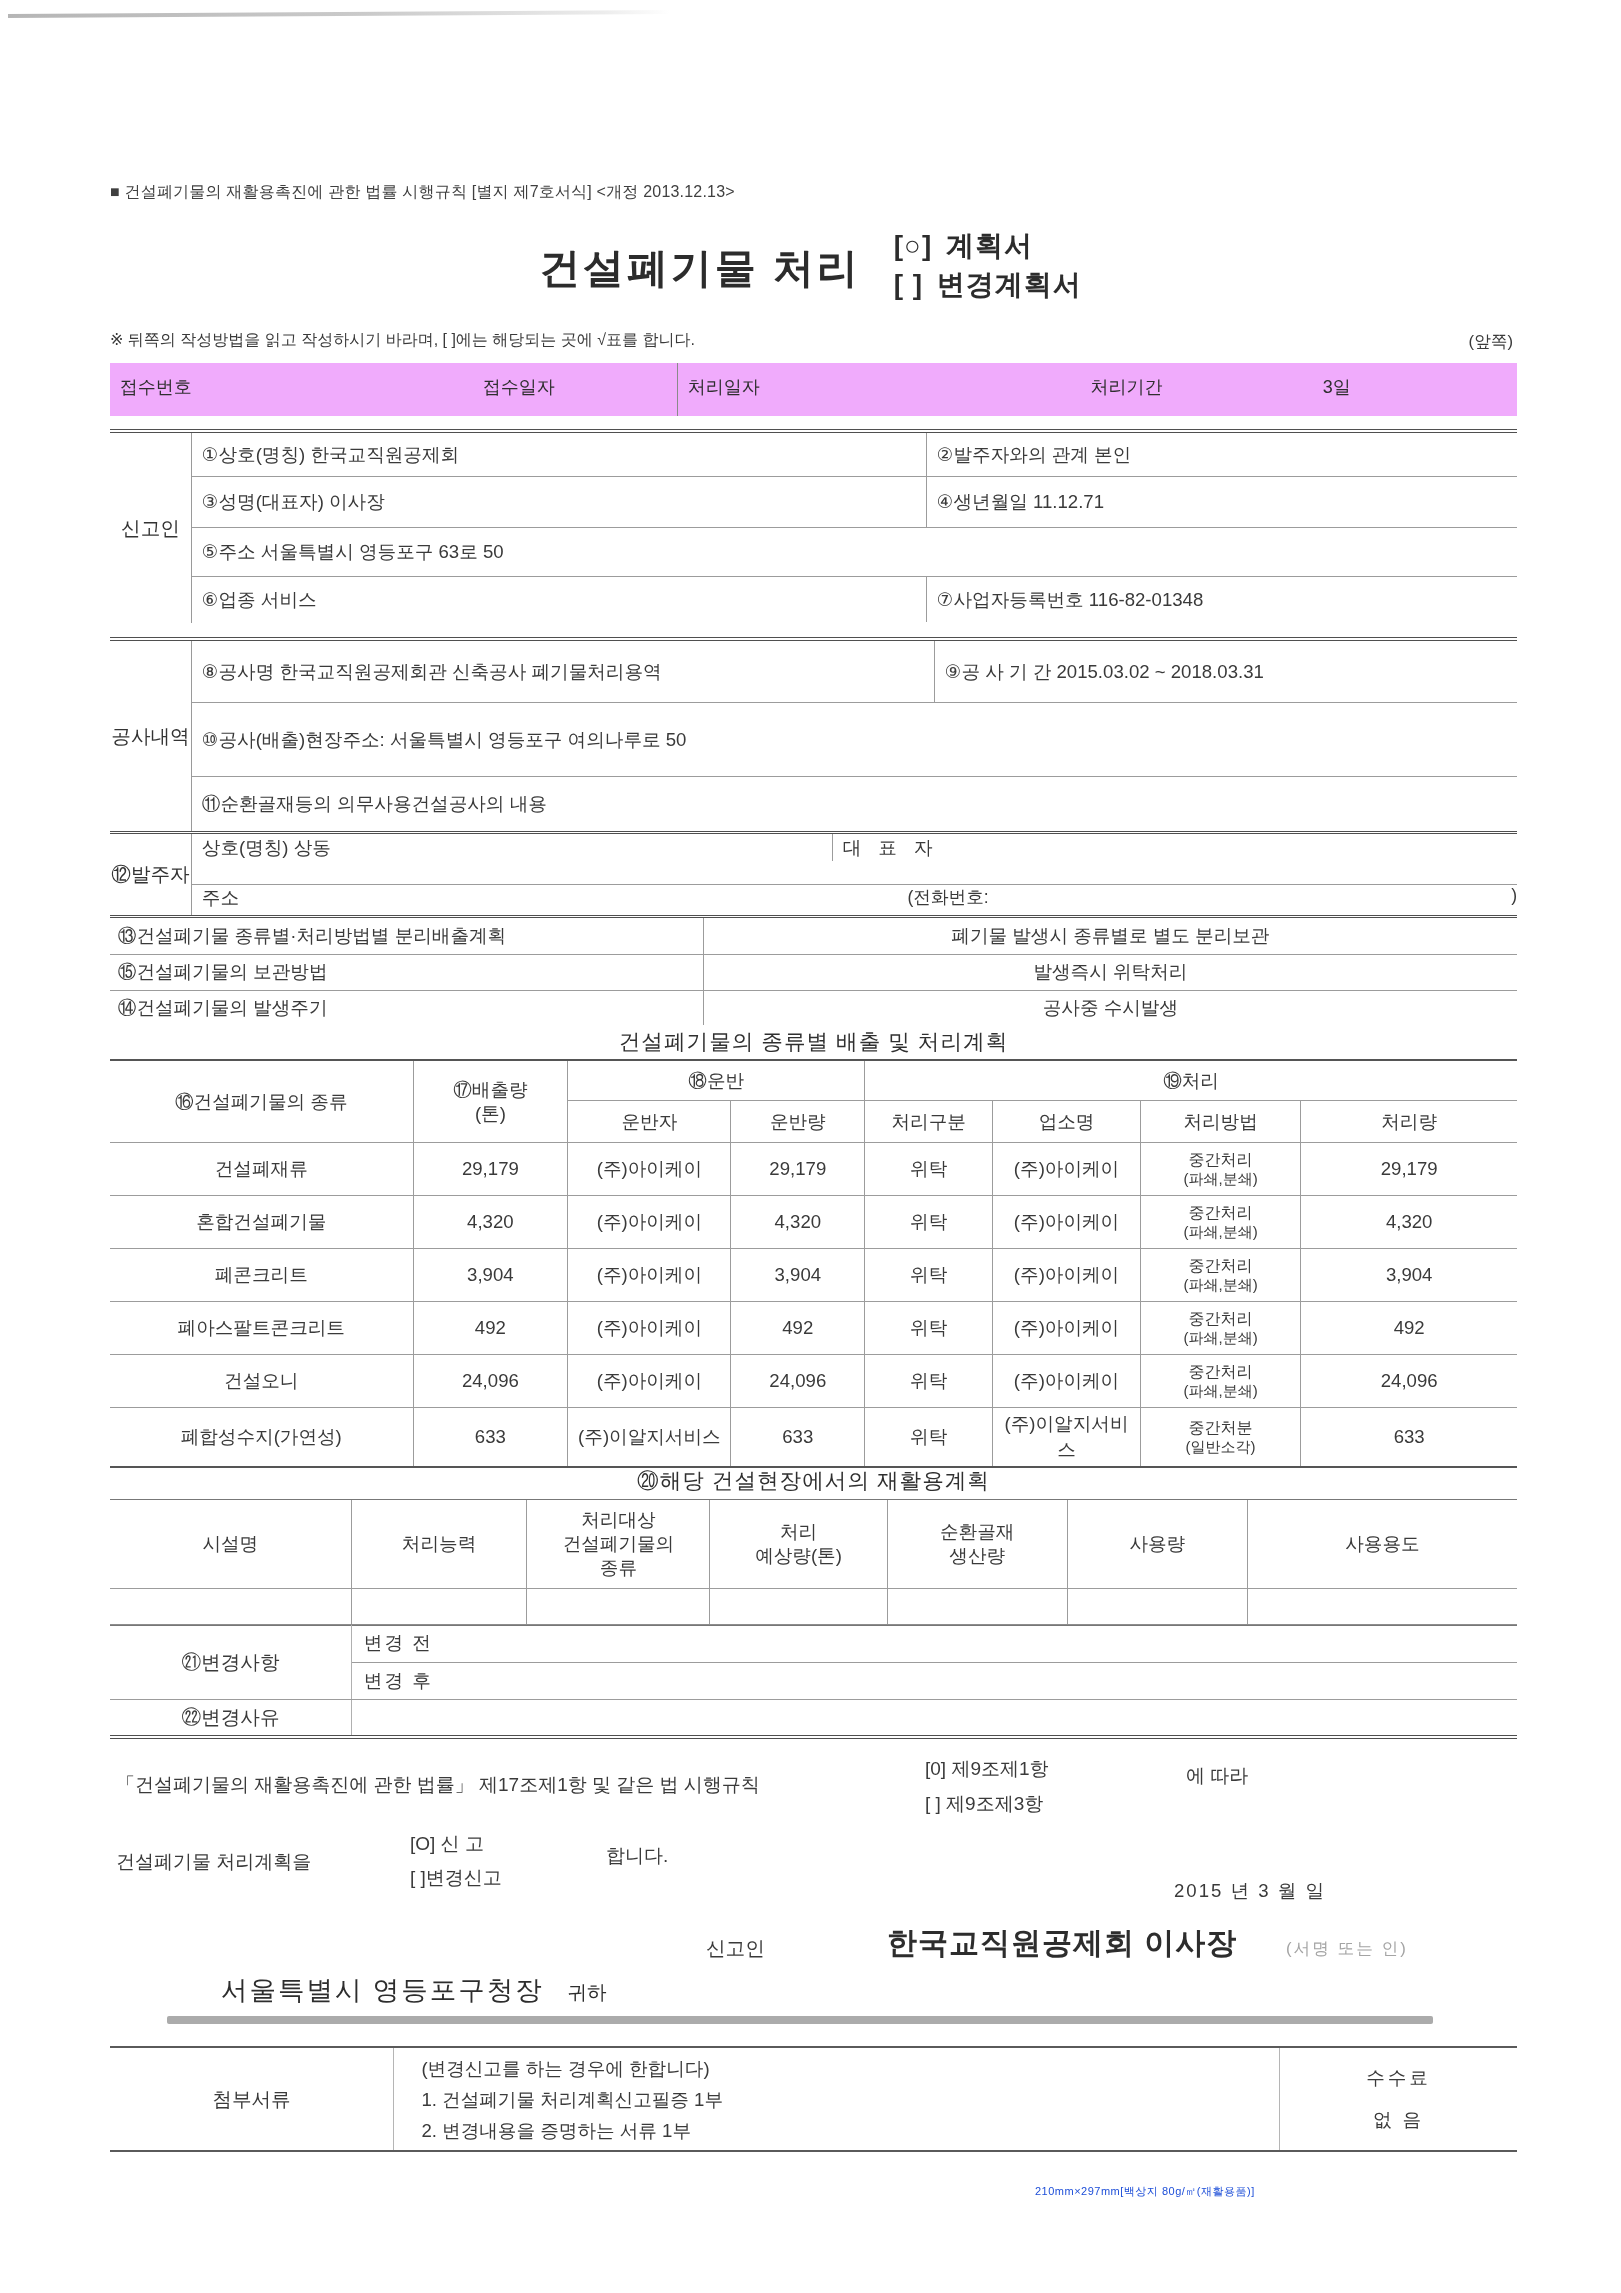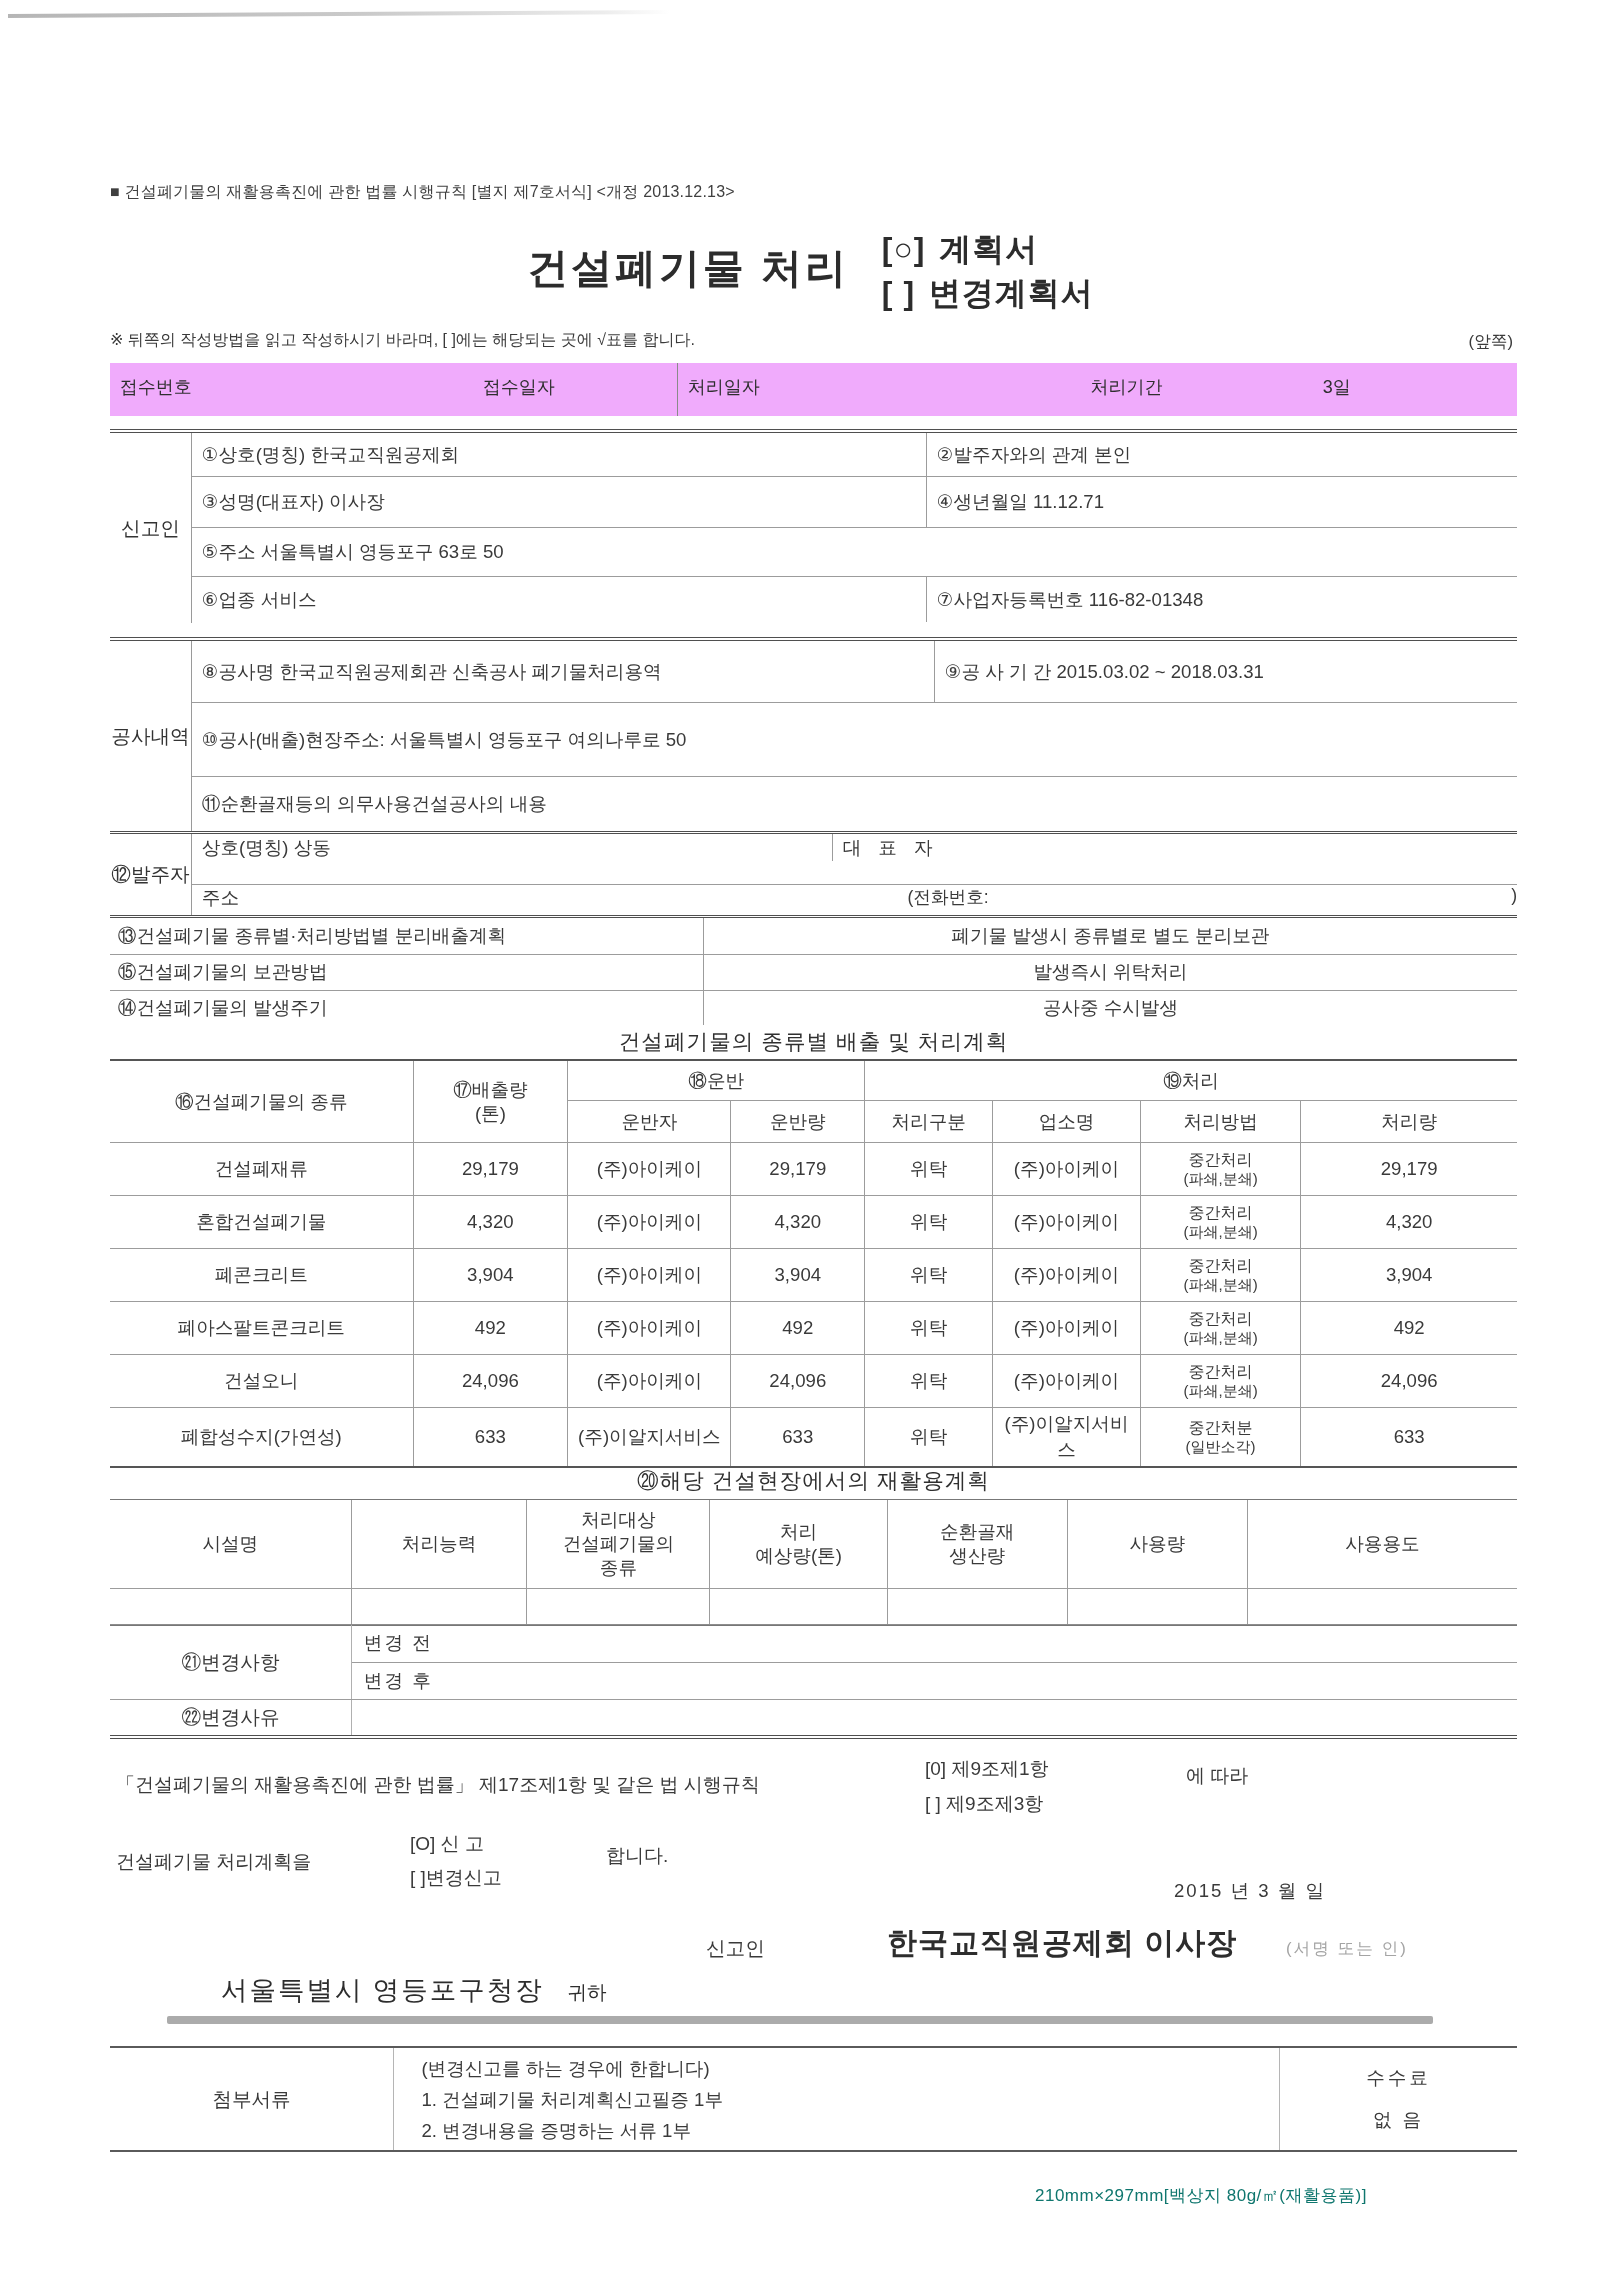--- a/index.html
+++ b/index.html
@@ -14,21 +14,21 @@
 
   
   .artifact { left:7.8px; top:11.8px; width:662px; height:3.9px;
     background:linear-gradient(90deg,#9d9d9d 0%,#b9b9b9 55%,#e6e6e6 90%,transparent 100%);
     transform:rotate(-0.35deg); opacity:.75; }
 
   .reg-line { left:110px; top:182px; font-size:16px; color:#3f3f3f; letter-spacing:0.2px; }
 
   .title-wrap { left:0; top:227px; width:1621px; display:flex; justify-content:center; gap:33px; align-items:flex-start; }
   .title-main { font-size:41px; font-weight:bold; color:#2c2c2c; letter-spacing:2.9px; padding-top:13.7px; }
-  .title-opts { font-size:32px; font-weight:bold; color:#2c2c2c; line-height:1.38; letter-spacing:1px; }
+  .title-opts { font-size:28px; font-weight:bold; color:#2c2c2c; line-height:1.38; letter-spacing:1px; }
   .title-opts .bx { display:inline-block; margin-right:13.7px; }
 
   .note-row { left:110px; top:330px; width:1407px; display:flex; justify-content:space-between; font-size:16px; }
   .front-marker { font-size:16.7px; padding-right:3.9px; }
 
   .receipt-bar { left:110px; top:363px; width:1407px; height:53px; background:#f0abfc;
     display:grid; grid-template-columns:25.8% 14.5% 28.7% 16.5% 14.5%;
     align-items:center; color:#2e2e2e; font-size:18px; }
   .receipt-bar > div { padding:0 3.9px 5.9px 9.8px; }
   .rb-divided { border-left:1px solid #8a8a8a; height:100%; display:flex; align-items:center; }
@@ -132,21 +132,21 @@
   .addressee .suffix { font-size:19.6px; margin-left:23.5px; letter-spacing:0; }
 
   .gray-band { left:167px; top:2016px; width:1266px; height:7.8px; background:#ababab; border-radius:2px; }
 
   
   .attach { left:110px; top:2046px; width:1407px; height:106px; border-top:2px solid #5a5a5a; border-bottom:2px solid #5a5a5a; display:flex; }
   .att-label { width:284px; display:flex; align-items:center; justify-content:center; font-size:19.6px; border-right:1px solid #b5b5b5; }
   .att-body { flex:1; padding:7.8px 0 5.9px 27.4px; display:flex; flex-direction:column; justify-content:space-between; font-size:18.6px; }
   .att-fee { width:238px; border-left:1px solid #b5b5b5; display:flex; flex-direction:column; align-items:center; justify-content:space-evenly; font-size:18.6px; letter-spacing:2.9px; }
 
-  .paper-spec { left:1035px; top:2184px; font-size:17px; letter-spacing:0.5px; color:#0f766e; }
+  .paper-spec { left:1035px; top:2184px; font-size:11px; letter-spacing:0.5px; color:#1d4ed8; }
 </style>
 </head>
 <body>
 
 <div class="page">
 
   <div class="abs artifact"></div>
 
   <div class="abs reg-line">■ 건설폐기물의 재활용촉진에 관한 법률 시행규칙 [별지 제7호서식] &lt;개정 2013.12.13&gt;</div>
 

